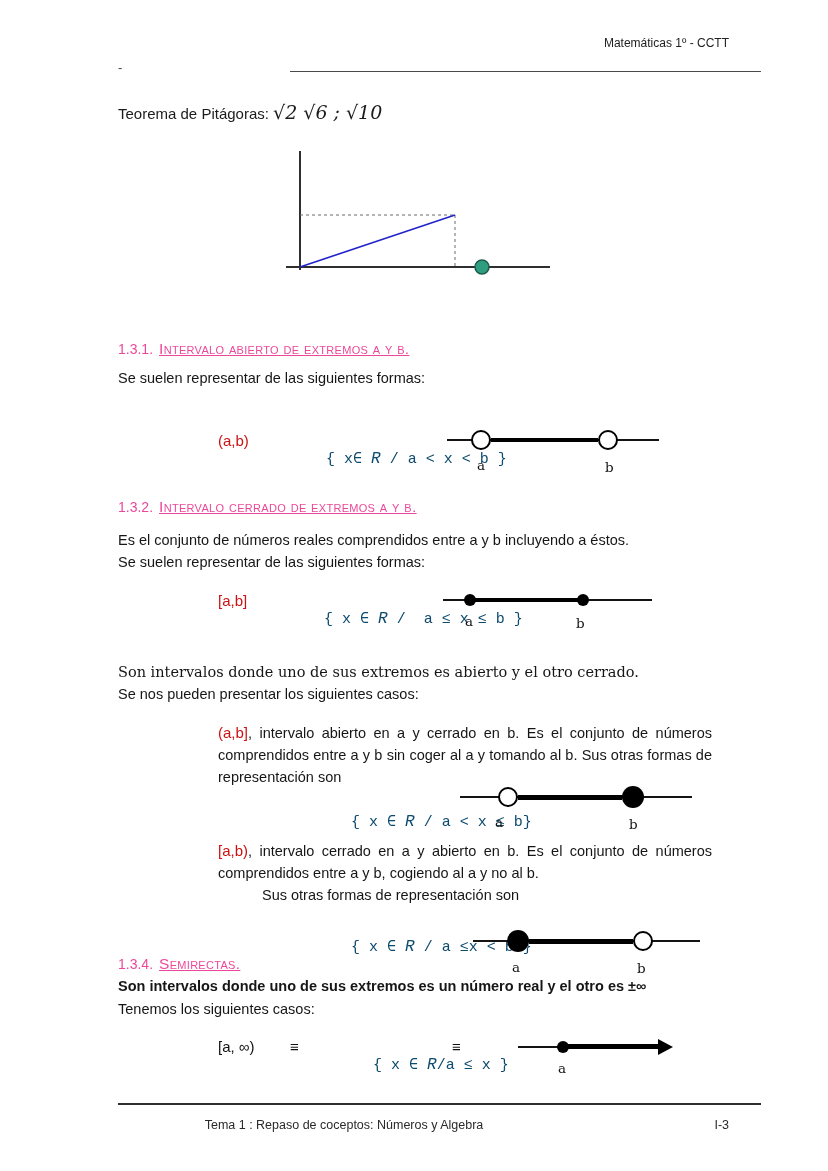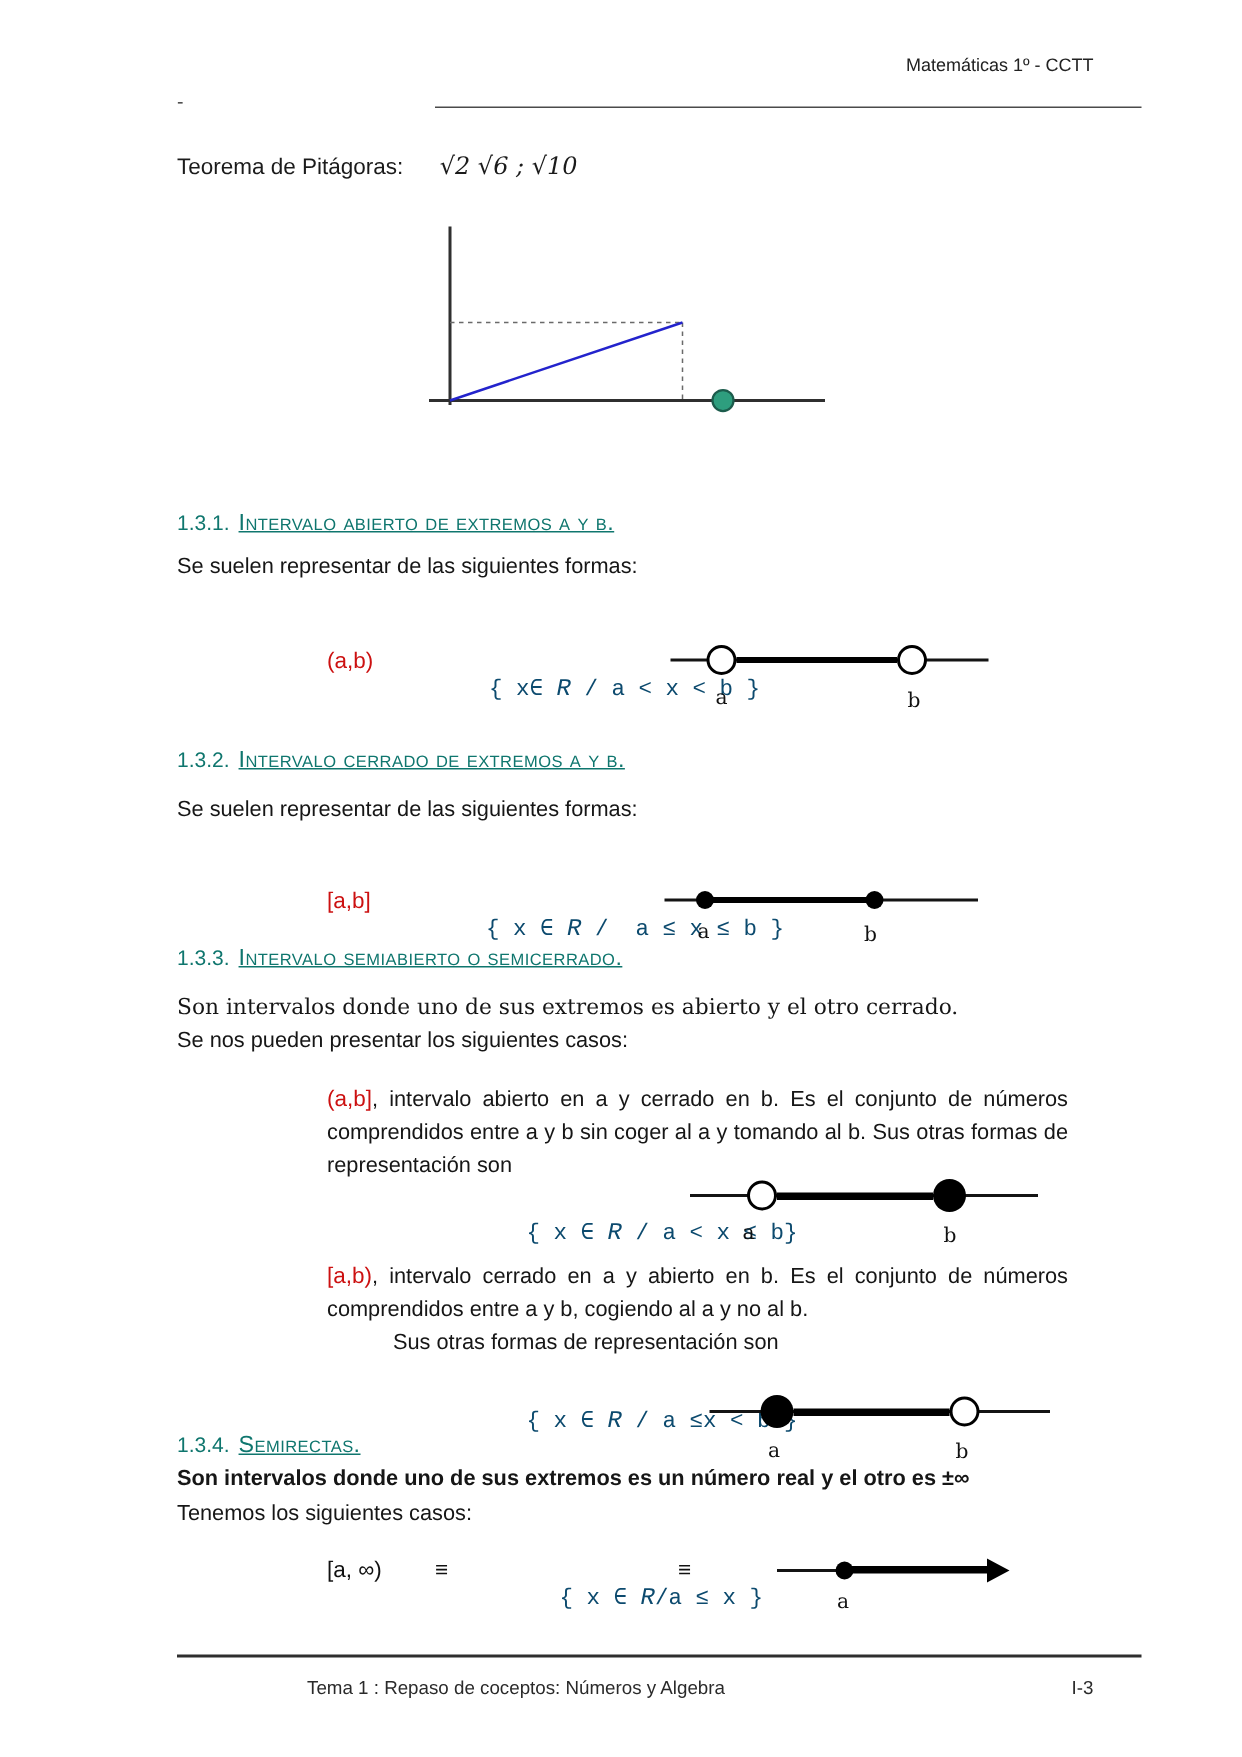--- a/index.html
+++ b/index.html
@@ -13,28 +13,28 @@
   }
   .abs { position:absolute; }
   .page { position:absolute; inset:0; background:#fff; }
 
   .header-course { top:36px; right:99px; font-size:12px; color:#222; }
   .header-dash { top:60px; left:118px; font-size:13px; color:#444; }
   .header-rule { top:71px; left:290px; width:471px; border-top:1.5px solid #4a4a4a; }
 
   .pyth { top:101px; left:118px; font-size:15px; }
   .pyth-label { font-size:15px; }
-  .pyth-value { font-family:"DejaVu Serif", serif; font-style:italic; font-size:16px; margin-left:20px; }
+  .pyth-value { font-family:"DejaVu Serif", serif; font-style:italic; font-size:19px; margin-left:0; }
 
   .graph { top:148px; left:283px; }
 
   .section-h { top:303px; left:118px; font-size:17px; color:#3a46bb; letter-spacing:0.6px; }
   .section-h .sec-num { margin-right:14px; }
 
-  .sub-h { color:#0f766e; font-size:14px; }
+  .sub-h { color:#ec4899; font-size:14px; }
   .sub-h .sub-num { margin-right:6px; }
   .sub-h .sub-title { text-decoration:underline; font-variant:small-caps; font-size:15.5px; letter-spacing:0.3px; }
 
   .body-text { font-size:14.5px; line-height:21.5px; color:#161616; }
   .serif-line { font-family:"DejaVu Serif", serif; font-size:14.5px; }
 
   .red { color:#cc1111; font-weight:normal; }
   .notation { font-size:15px; }
   .black-notation { font-size:15px; color:#111; }
 
@@ -100,38 +100,36 @@
     <div class="nl-dot nl-open" style="left:24px;top:3px;width:20px;height:20px"></div>
     <div class="nl-dot nl-open" style="left:151px;top:3px;width:20px;height:20px"></div>
     <div class="nl-label" style="left:30px;top:30px">a</div>
     <div class="nl-label" style="left:158px;top:32px">b</div>
   </div>
 
   <div class="abs sub-h" style="top:498px;left:118px">
     <span class="sub-num">1.3.2.</span><span class="sub-title">Intervalo cerrado de extremos a y b.</span>
   </div>
   <div class="abs body-text" style="top:530px;left:118px">
+    <div>Es el conjunto de números reales comprendidos entre a y b incluyendo a éstos.</div>
     <div>Se suelen representar de las siguientes formas:</div>
   </div>
   <div class="abs red notation" style="top:592px;left:218px">[a,b]</div>
   <div class="abs formula" style="top:592px;left:288px">
     <span>{ x ∈ </span><span class="rsym">R</span><span> /  a ≤ x ≤ b }</span>
   </div>
   <div class="numline" style="top:587px;left:443px;width:209px">
     <div class="nl-base" style="left:0;width:209px"></div>
     <div class="nl-thick" style="left:27px;width:113px;height:4px;top:11px"></div>
     <div class="nl-dot nl-closed" style="left:21px;top:7px;width:12px;height:12px"></div>
     <div class="nl-dot nl-closed" style="left:134px;top:7px;width:12px;height:12px"></div>
     <div class="nl-label" style="left:22px;top:26px">a</div>
     <div class="nl-label" style="left:133px;top:28px">b</div>
   </div>
 
-  <div class="abs sub-h" style="top:630px;left:118px">
-    <span class="sub-num">1.3.3.</span><span class="sub-title">Intervalo semiabierto o semicerrado.</span>
-  </div>
   <div class="abs body-text" style="top:662px;left:118px">
     <div class="serif-line">Son intervalos donde uno de sus extremos es abierto y el otro cerrado.</div>
     <div>Se nos pueden presentar los siguientes casos:</div>
   </div>
 
   <div class="abs case-para" style="top:722px;left:218px">
     <span class="red notation">(a,b]</span><span>, intervalo abierto en a y cerrado en b. Es el conjunto de números comprendidos entre a y b sin coger al a y tomando al b. Sus otras formas de representación son</span>
   </div>
   <div class="abs formula" style="top:795px;left:315px">
     <span>{ x ∈ </span><span class="rsym">R</span><span> / a &lt; x ≤ b}</span>

